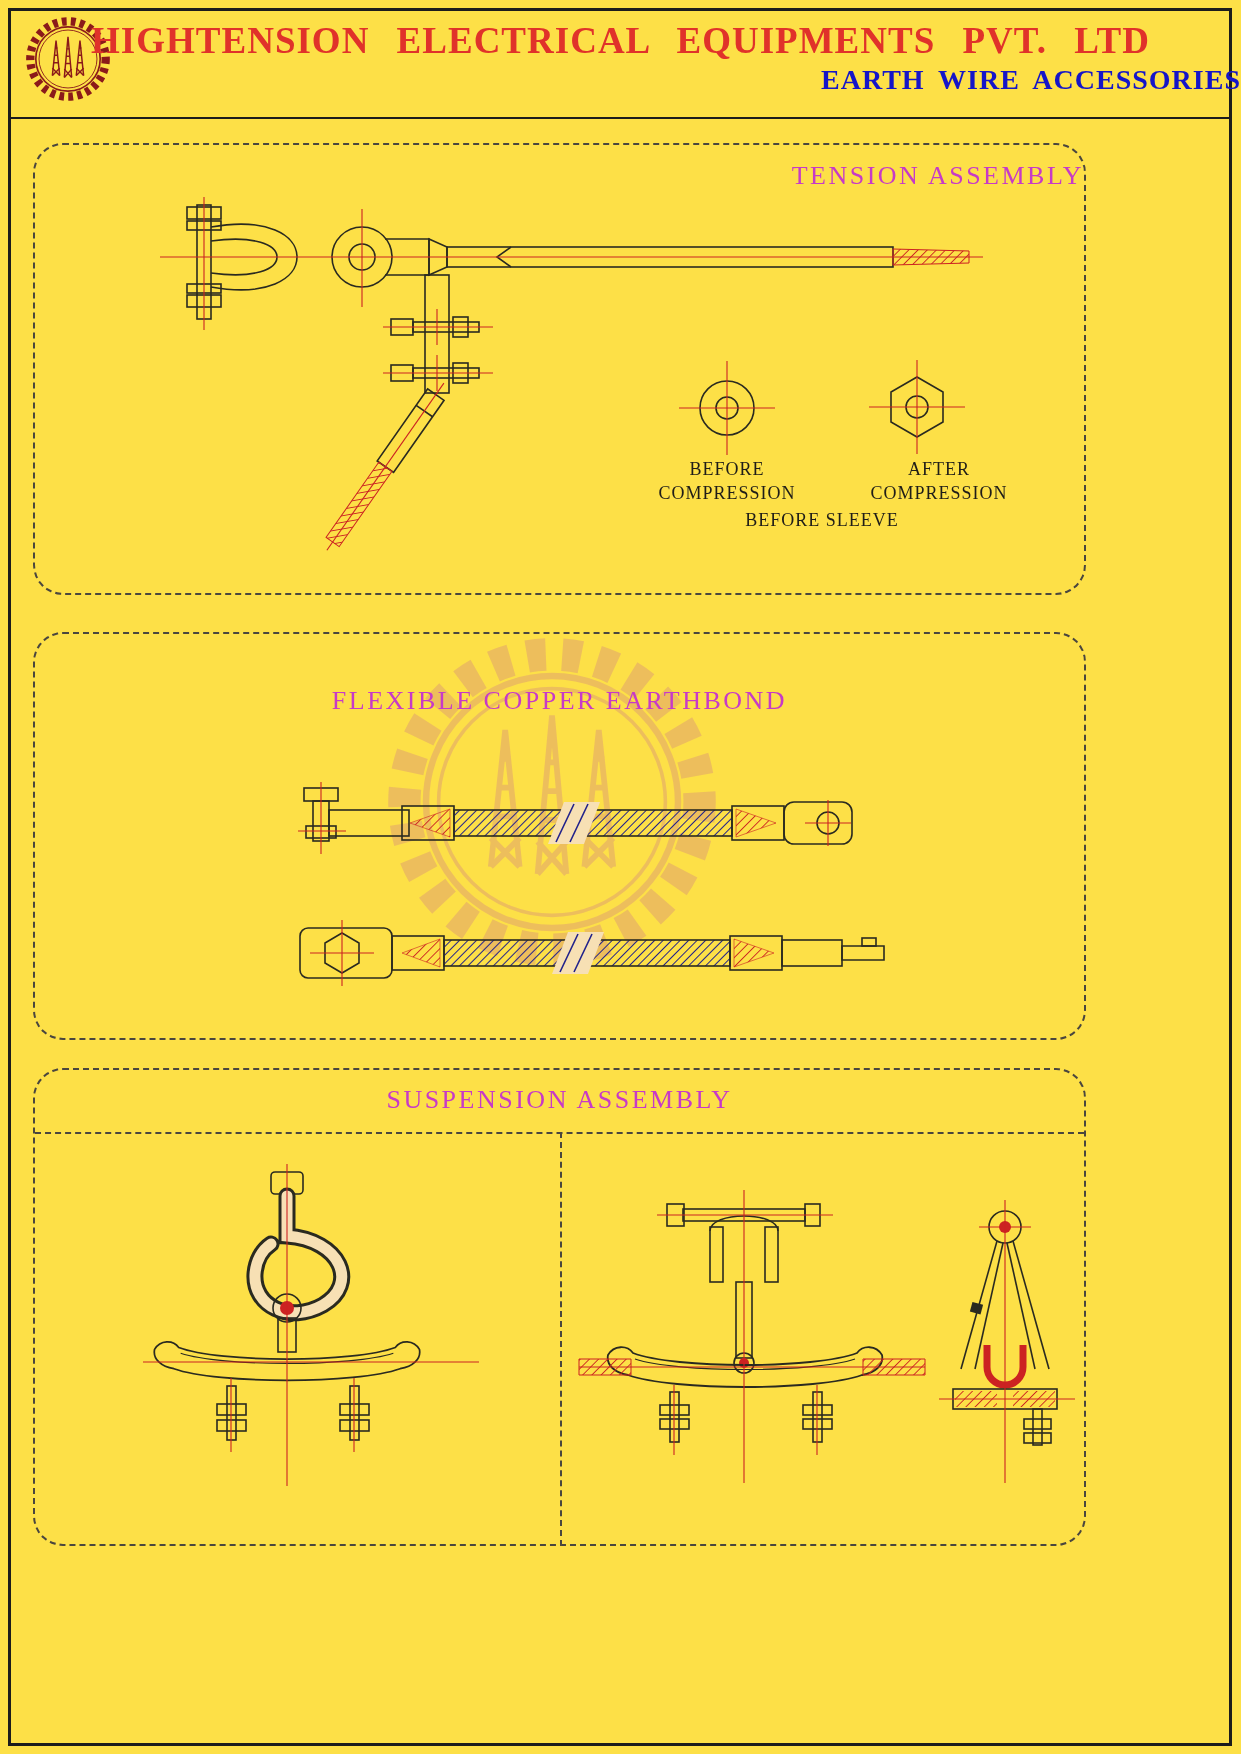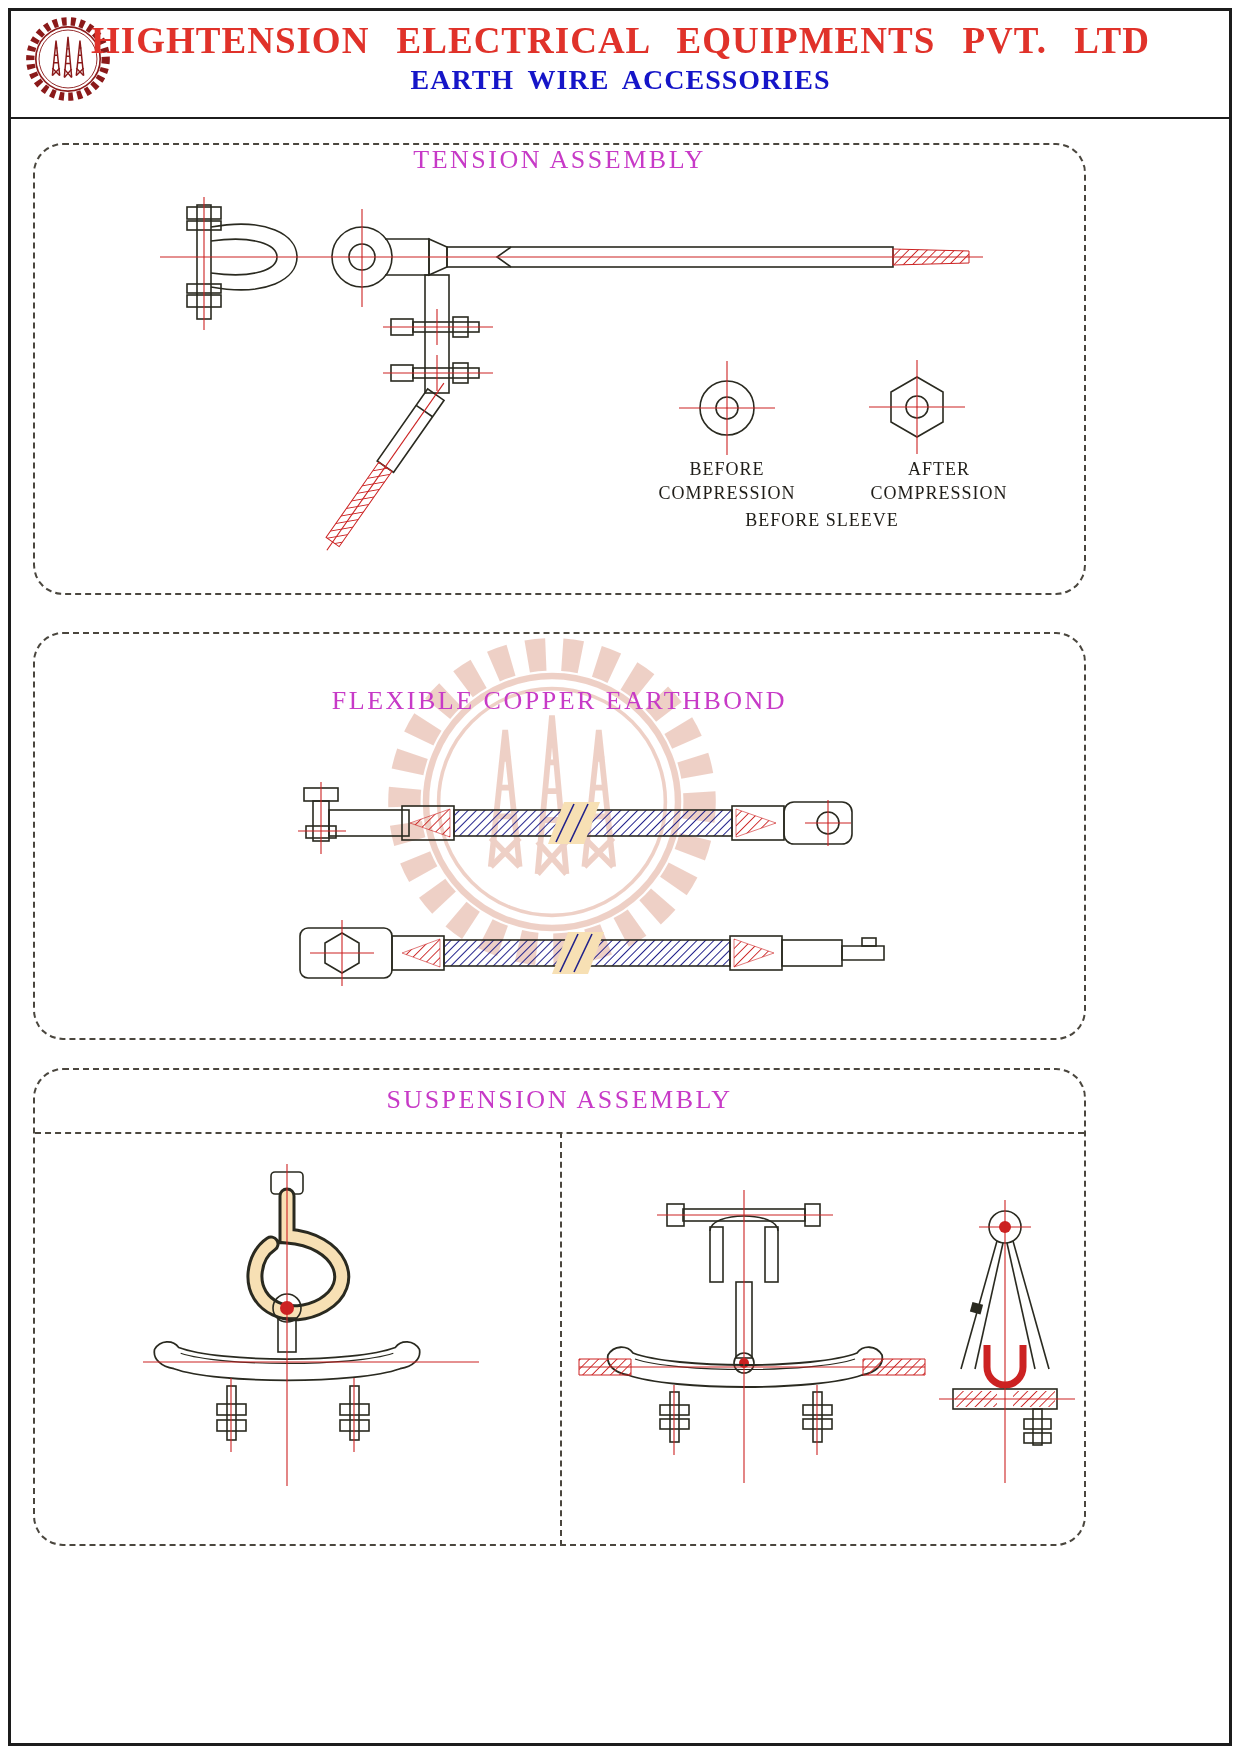--- a/index.html
+++ b/index.html
@@ -3,51 +3,51 @@
 <meta charset="utf-8">
 <style>
   * { margin:0; padding:0; box-sizing:border-box; }
   html,body { width:1241px; height:1754px; }
   body {
     font-family:"Liberation Serif", serif;
     background:#f7e0b4;
     position:relative;
     overflow:hidden;
   }
-  .page { position:absolute; left:0; top:0; width:1241px; height:1754px; background:#ffffff;padding-left:14px; }
+  .page { position:absolute; left:0; top:0; width:1241px; height:1754px; background:#fde047;padding-left:14px; }
   .frame { position:absolute; left:8px; top:8px; width:1224px; height:1738px; border:3px solid #1c1c1c; }
   .header-rule { position:absolute; left:10px; top:117px; width:1221px; border-top:2px solid #1c1c1c; }
   .abs { position:absolute; }
 
   .logo-box { position:absolute; left:22px; top:13px; width:92px; height:92px; color:#8b1a1a; z-index:3; }
   .logo-box svg { width:100%; height:100%; }
 
   h1.title {
     position:absolute; top:19px; left:0; width:1241px; text-align:center;
     font-size:37px; font-weight:bold; color:#e0322a;
     letter-spacing:1px; word-spacing:17px; z-index:3;
   }
   h2.subtitle {
-    position:absolute; top:64px; left:0; width:1241px; text-align:center;
+    position:absolute; top:64px; left:0; width:1241px; text-align:right;
     font-size:28px; font-weight:bold; color:#1515c8;
     letter-spacing:1px; word-spacing:6px; z-index:3;
   }
 
   .panel {
     position:absolute; border:2px dashed #4a463e; border-radius:30px; z-index:2;
   }
   #panel-tension    { left:33px; top:143px;  width:1053px; height:452px; }
   #panel-earthbond  { left:33px; top:632px;  width:1053px; height:408px; }
   #panel-suspension { left:33px; top:1068px; width:1053px; height:478px; }
 
   .panel-title {
     position:absolute; left:0; width:100%; text-align:center;
     color:#c73ac7; font-size:26px; font-weight:normal; letter-spacing:2.5px;
   }
-  #panel-tension .panel-title { top:0; }
+  #panel-tension .panel-title { top:16px;text-align:right; }
   #panel-earthbond .panel-title { top:52px; }
   #panel-suspension .panel-title { top:15px; }
 
   .sub-divider-h { position:absolute; left:0px; top:62px; width:100%; border-top:2px dashed #4a463e; }
   .sub-divider-v { position:absolute; left:525px; top:62px; height:414px; border-left:2px dashed #4a463e; }
 
   .cap {
     position:absolute; font-size:18px; color:#1f1d18; text-align:center;
     letter-spacing:1px; line-height:1.35; white-space:pre-line;
   }

